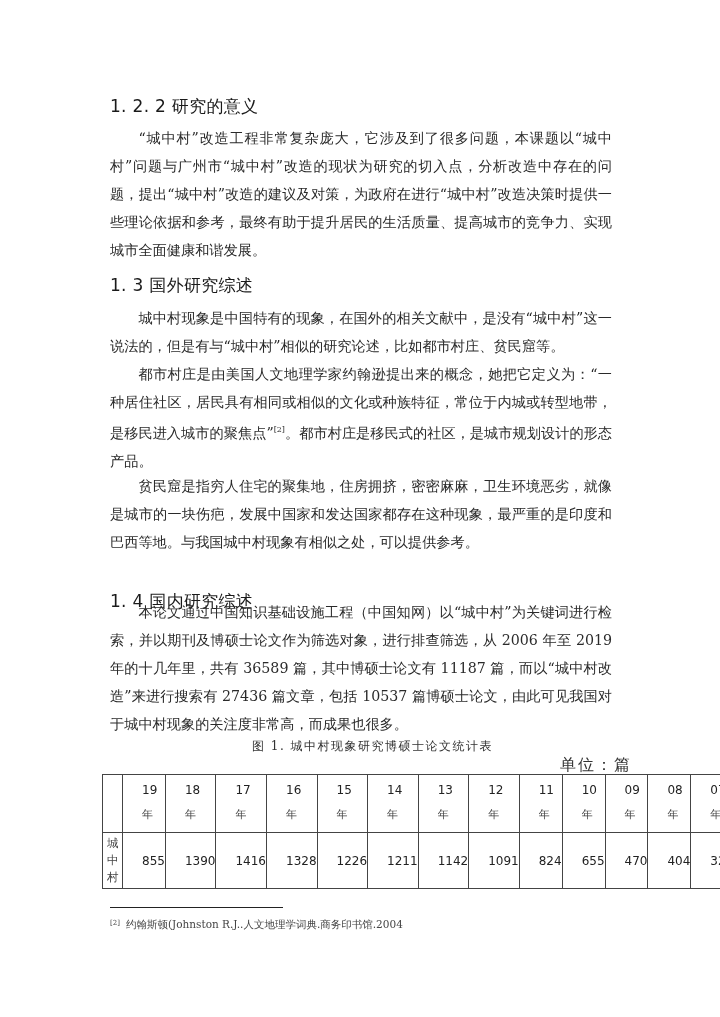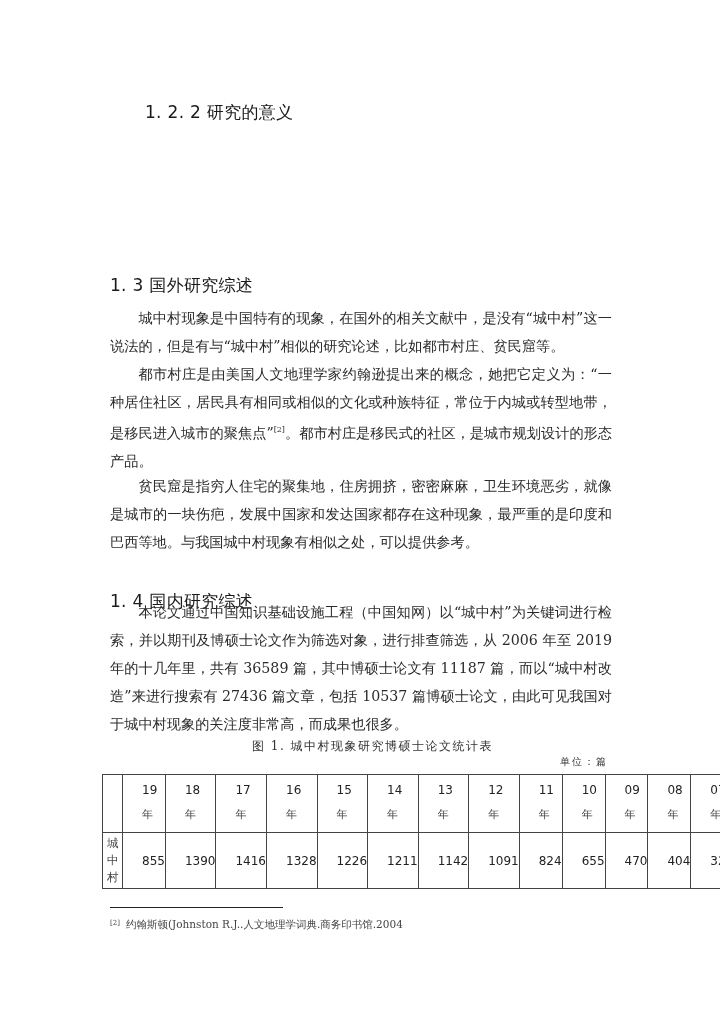--- a/index.html
+++ b/index.html
@@ -18,21 +18,21 @@
   }
   .para sup { font-size: 8px; vertical-align: 6px; }
   .caption {
     position: absolute; left: 252px; top: 738px;
     font-family: "DejaVu Serif", "Liberation Serif", serif;
     font-size: 12px; color: #333; letter-spacing: 1.5px; white-space: nowrap;
   }
   .unit {
     position: absolute; left: 560px; top: 755px;
     font-family: "DejaVu Serif", "Liberation Serif", serif;
-    font-size: 10px; color: #333; letter-spacing: 2px; white-space: nowrap;
+    font-size: 16px; color: #333; letter-spacing: 2px; white-space: nowrap;
   }
   table.stats {
     position: absolute; left: 102px; top: 774px;
     border-collapse: collapse; table-layout: fixed;
     font-family: "DejaVu Sans", "Liberation Sans", sans-serif;
     font-size: 12px; color: #222;
   }
   table.stats td {
     border: 1px solid #444; padding: 0 0 0 19px; vertical-align: top;
   }
@@ -54,21 +54,22 @@
     font-family: "DejaVu Serif", "Liberation Serif", serif;
     font-size: 10.5px; color: #444; white-space: nowrap;
   }
   .footnote sup { font-size: 7px; vertical-align: 3px; margin-right: 6px; }
 </style>
 </head>
 <body>
 
 <div class="page">
 
-  <div class="h" style="top:101px;margin-left:35px;">1. 2. 2 研究的意义</div>
+  <div class="h" style="top:95px;">1. 2. 2 研究的意义</div>
+  <p class="para" style="top:124px;">“城中村”改造工程非常复杂庞大，它涉及到了很多问题，本课题以“城中村”问题与广州市“城中村”改造的现状为研究的切入点，分析改造中存在的问题，提出“城中村”改造的建议及对策，为政府在进行“城中村”改造决策时提供一些理论依据和参考，最终有助于提升居民的生活质量、提高城市的竞争力、实现城市全面健康和谐发展。</p>
 
   <div class="h" style="top:274px;">1. 3 国外研究综述</div>
   <p class="para" style="top:304px;">城中村现象是中国特有的现象，在国外的相关文献中，是没有“城中村”这一说法的，但是有与“城中村”相似的研究论述，比如都市村庄、贫民窟等。</p>
   <p class="para" style="top:360px;"><span>都市村庄是由美国人文地理学家约翰逊提出来的概念，她把它定义为：“一种居住社区，居民具有相同或相似的文化或种族特征，常位于内城或转型地带，是移民进入城市的聚焦点”</span><sup>[2]</sup><span>。都市村庄是移民式的社区，是城市规划设计的形态产品。</span></p>
   <p class="para" style="top:472px;">贫民窟是指穷人住宅的聚集地，住房拥挤，密密麻麻，卫生环境恶劣，就像是城市的一块伤疤，发展中国家和发达国家都存在这种现象，最严重的是印度和巴西等地。与我国城中村现象有相似之处，可以提供参考。</p>
 
   <div class="h" style="top:590px;">1. 4 国内研究综述</div>
   <p class="para" style="top:598px;">本论文通过中国知识基础设施工程（中国知网）以“城中村”为关键词进行检索，并以期刊及博硕士论文作为筛选对象，进行排查筛选，从 2006 年至 2019 年的十几年里，共有 36589 篇，其中博硕士论文有 11187 篇，而以“城中村改造”来进行搜索有 27436 篇文章，包括 10537 篇博硕士论文，由此可见我国对于城中村现象的关注度非常高，而成果也很多。</p>
 
   <div class="caption">图 1. 城中村现象研究博硕士论文统计表</div>

